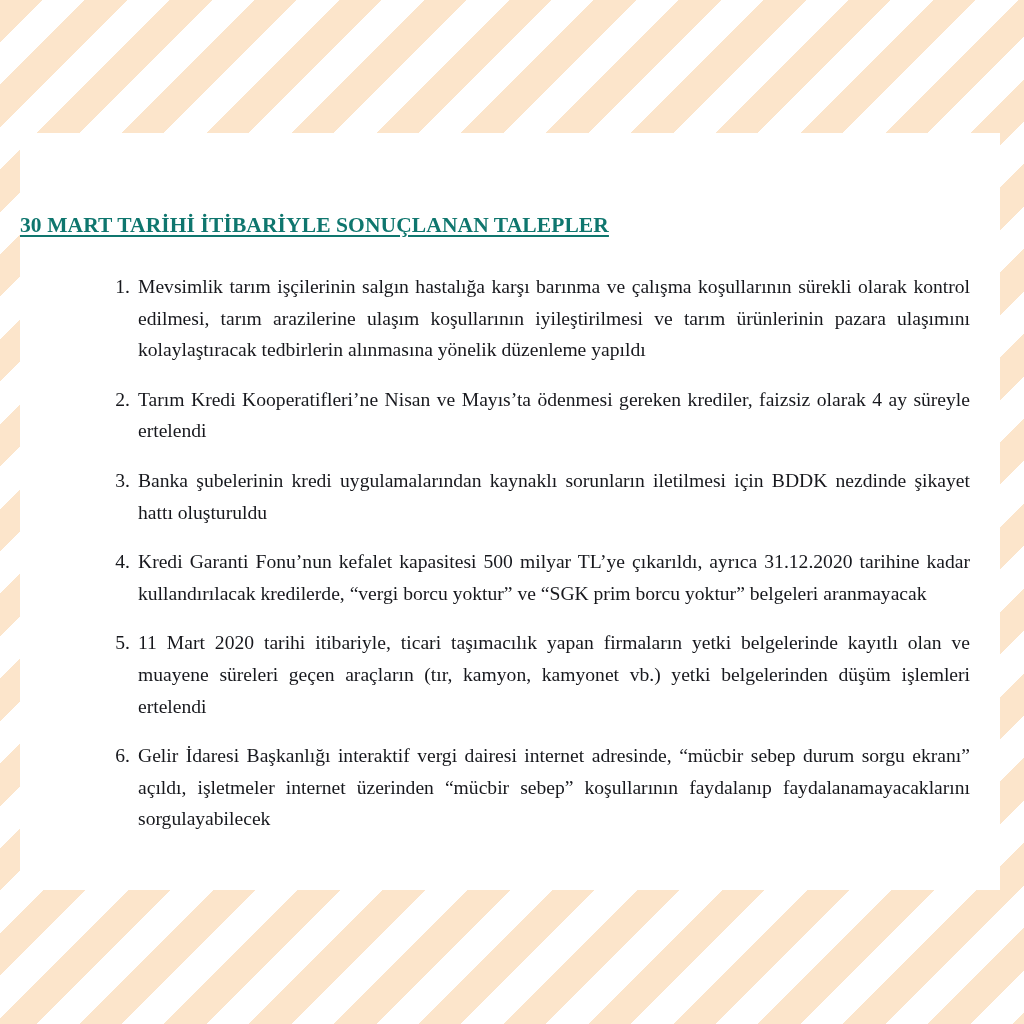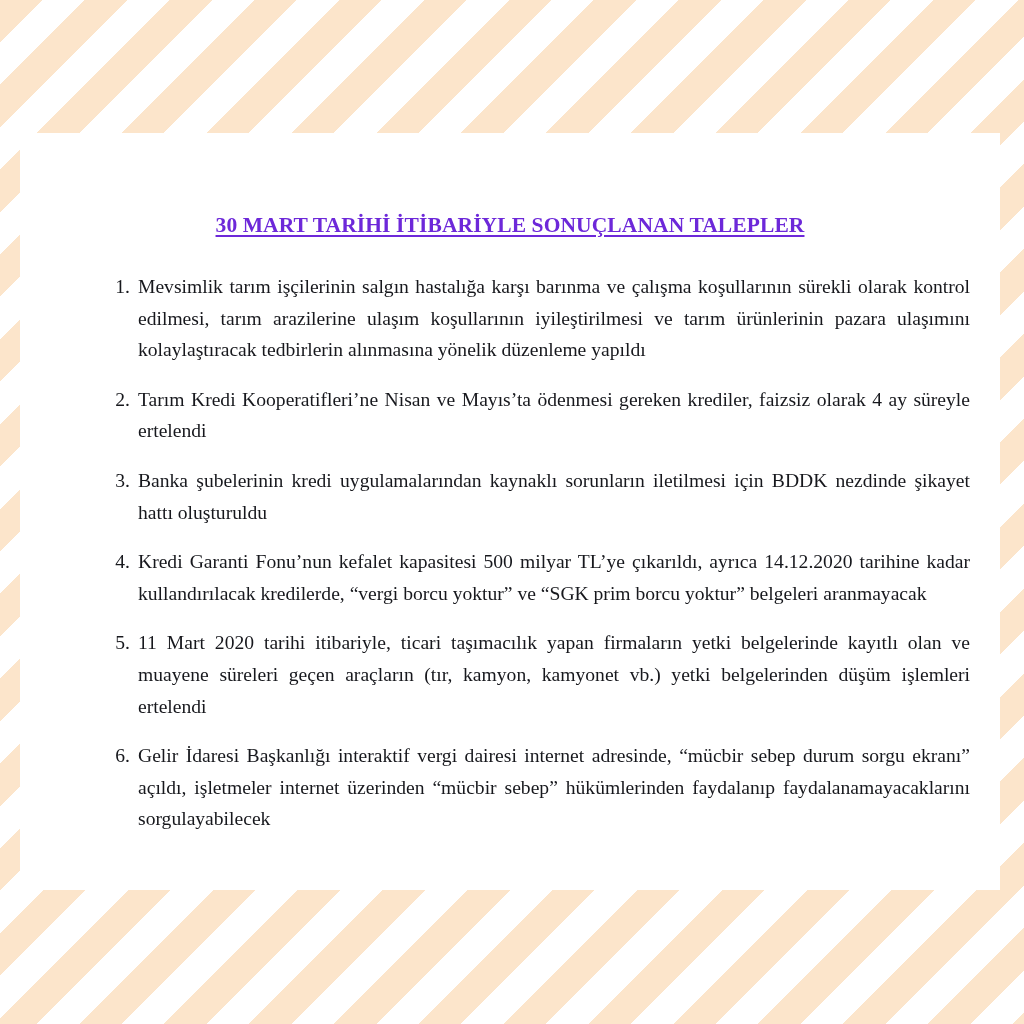--- a/index.html
+++ b/index.html
@@ -35,24 +35,24 @@
     width: 980px;
     height: 757px;
     background: #ffffff;
   }
 
   #doc-title {
     position: absolute;
     left: 0;
     top: 80px;
     width: 980px;
-    text-align: center;
+    text-align: left;
     font-size: 21.5px;
     font-weight: bold;
-    color: #6d28d9;
+    color: #0f766e;
     letter-spacing: 0.1px;
     line-height: 1.2;
   }
   #doc-title .ul {
     text-decoration: underline;
     text-underline-offset: 3px;
     text-decoration-thickness: 1.6px;
   }
 
   #items {
@@ -111,28 +111,28 @@
         <span class="item-text">Tarım Kredi Kooperatifleri’ne Nisan ve Mayıs’ta ödenmesi gereken krediler, faizsiz olarak 4 ay süreyle ertelendi</span>
       </div>
 
       <div class="item">
         <span class="item-num">3.</span>
         <span class="item-text">Banka şubelerinin kredi uygulamalarından kaynaklı sorunların iletilmesi için BDDK nezdinde şikayet hattı oluşturuldu</span>
       </div>
 
       <div class="item">
         <span class="item-num">4.</span>
-        <span class="item-text">Kredi Garanti Fonu’nun kefalet kapasitesi 500 milyar TL’ye çıkarıldı, ayrıca 14.12.2020 tarihine kadar kullandırılacak kredilerde, “vergi borcu yoktur” ve “SGK prim borcu yoktur” belgeleri aranmayacak</span>
+        <span class="item-text">Kredi Garanti Fonu’nun kefalet kapasitesi 500 milyar TL’ye çıkarıldı, ayrıca 31.12.2020 tarihine kadar kullandırılacak kredilerde, “vergi borcu yoktur” ve “SGK prim borcu yoktur” belgeleri aranmayacak</span>
       </div>
 
       <div class="item">
         <span class="item-num">5.</span>
         <span class="item-text">11 Mart 2020 tarihi itibariyle, ticari taşımacılık yapan firmaların yetki belgelerinde kayıtlı olan ve muayene süreleri geçen araçların (tır, kamyon, kamyonet vb.) yetki belgelerinden düşüm işlemleri ertelendi</span>
       </div>
 
       <div class="item">
         <span class="item-num">6.</span>
-        <span class="item-text">Gelir İdaresi Başkanlığı interaktif vergi dairesi internet adresinde, “mücbir sebep durum sorgu ekranı” açıldı, işletmeler internet üzerinden “mücbir sebep” hükümlerinden faydalanıp faydalanamayacaklarını sorgulayabilecek</span>
+        <span class="item-text">Gelir İdaresi Başkanlığı interaktif vergi dairesi internet adresinde, “mücbir sebep durum sorgu ekranı” açıldı, işletmeler internet üzerinden “mücbir sebep” koşullarının faydalanıp faydalanamayacaklarını sorgulayabilecek</span>
       </div>
 
     </div>
   </div>
 </div>
 
 </body></html>

